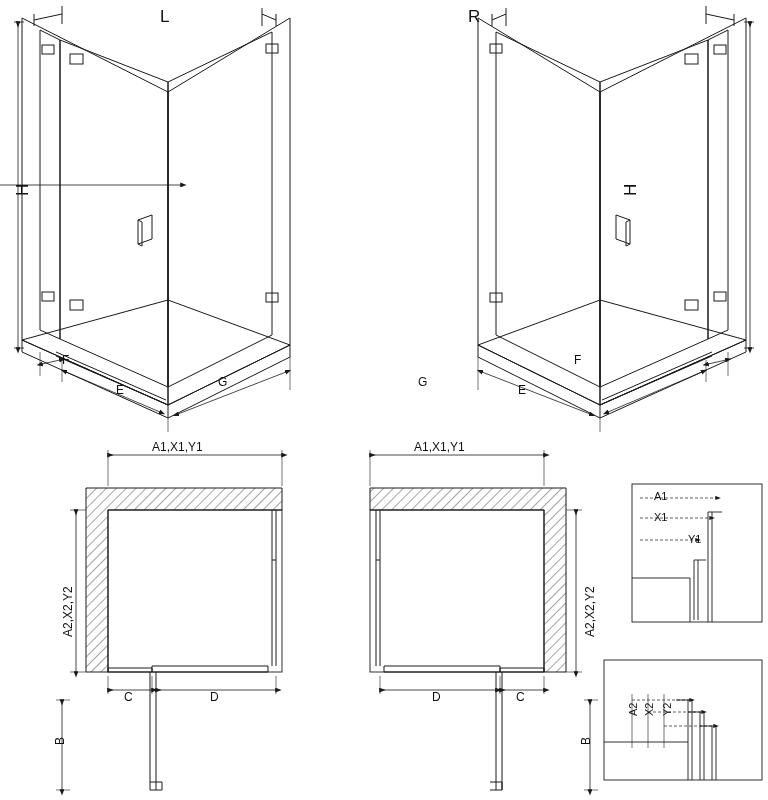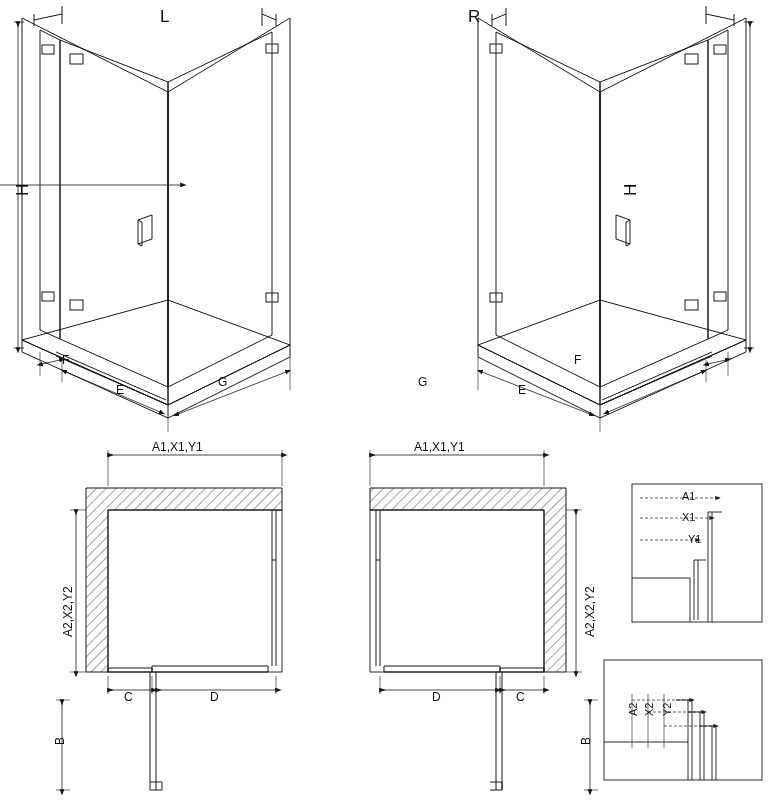--- a/index.html
+++ b/index.html
@@ -264,19 +264,19 @@
 <div class="lbl mid rot" style="left:584px; top:637px;">A2,X2,Y2</div>
 
 <div class="lbl mid" style="left:124px; top:691px;">C</div>
 <div class="lbl mid" style="left:210px; top:691px;">D</div>
 <div class="lbl mid" style="left:432px; top:691px;">D</div>
 <div class="lbl mid" style="left:516px; top:691px;">C</div>
 
 <div class="lbl mid rot" style="left:54px; top:745px;">B</div>
 <div class="lbl mid rot" style="left:580px; top:745px;">B</div>
 
-<div class="lbl small" style="left:654px; top:491px;margin-left:28px;">A1</div>
-<div class="lbl small" style="left:682px; top:512px;">X1</div>
+<div class="lbl small" style="left:654px; top:491px;">A1</div>
+<div class="lbl small" style="left:654px; top:512px;">X1</div>
 <div class="lbl small" style="left:654px; top:534px;margin-left:34px;">Y1</div>
 
 <div class="lbl small rot" style="left:628px; top:716px;">A2</div>
 <div class="lbl small rot" style="left:644px; top:716px;">X2</div>
 <div class="lbl small rot" style="left:662px; top:716px;">Y2</div>
 
 </body></html>

